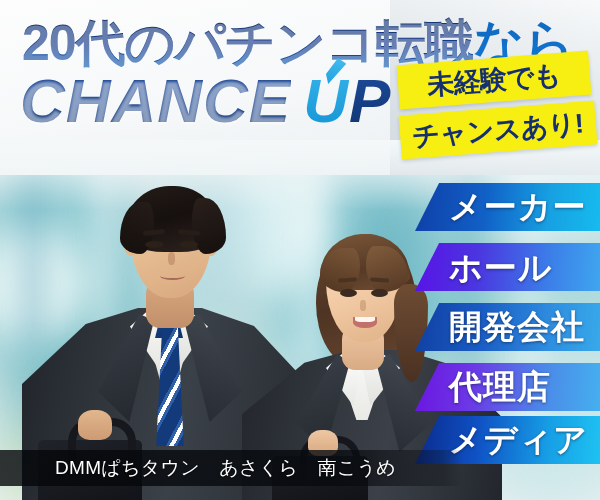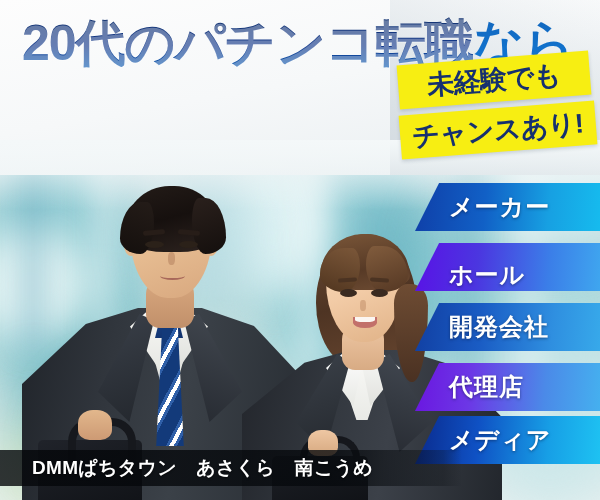--- a/index.html
+++ b/index.html
@@ -306,38 +306,38 @@
   
   .cats{position:absolute;left:0;top:0;width:600px;height:500px;}
   .cat{
     position:absolute;right:0;width:185px;height:48px;
     display:flex;align-items:center;
     clip-path:polygon(13% 0%,100% 0%,100% 100%,0% 100%);
     box-shadow:0 2px 5px rgba(0,0,0,.22);
   }
   .cat span{
     margin-left:34px;
-    color:#ffffff;font-size:24px;font-weight:700;letter-spacing:1px;
+    color:#ffffff;font-size:33px;font-weight:700;letter-spacing:1px;
     text-shadow:0 1px 3px rgba(8,24,60,.55);
     white-space:nowrap;
   }
   .cat-0{top:183px;background:linear-gradient(95deg,#0f3fa8 0%,#1160c6 38%,#17a0e2 72%,#16bbee 100%);}
   .cat-1{top:243px;background:linear-gradient(95deg,#5912e6 0%,#4b36e0 34%,#3b7ee8 72%,#3fa6ef 100%);align-items:flex-end;}
   .cat-2{top:303px;background:linear-gradient(95deg,#113fa2 0%,#1a5cc4 36%,#2f8fe0 74%,#37a9ea 100%);}
   .cat-3{top:363px;background:linear-gradient(95deg,#6a16e0 0%,#6c37e6 30%,#4b8ae8 70%,#45b0ef 100%);}
   .cat-4{top:416px;background:linear-gradient(95deg,#0a2a8c 0%,#0f51c4 34%,#179fe6 72%,#1ec2f2 100%);align-items:center;}
 
   
   .credit{
     position:absolute;left:0;top:450px;width:462px;height:36px;
     background:linear-gradient(90deg,rgba(4,6,9,.80) 0%,rgba(6,9,13,.78) 72%,rgba(10,14,18,.30) 96%,rgba(12,16,20,0) 100%);
     display:flex;align-items:center;
   }
   .credit span{
-    margin-left:32px;color:#ffffff;font-size:19px;font-weight:700;
+    margin-left:55px;color:#ffffff;font-size:19px;font-weight:400;
     letter-spacing:.3px;white-space:pre;
     text-shadow:0 1px 2px rgba(0,0,0,.6);
   }
 </style>
 </head>
 <body>
 
 <div class="banner">
 
   <div class="bg">
@@ -412,20 +412,21 @@
     <div class="w-nose"></div>
     <div class="w-mouth"></div>
     <div class="w-teeth"></div>
     <div class="w-bag"></div>
     <div class="w-bag-h"></div>
     <div class="w-hand"></div>
   </div>
 
   <div class="headline"><span class="hl-dark">20代のパチンコ転職</span><span class="hl-bright">なら</span></div>
 
+  <div class="logo"><span class="chance">CHANCE</span><span class="up-wrap"><span class="up-arrow"></span><span class="up-u">U</span><span class="up-p">P</span></span></div>
 
   <div class="ribbon ribbon-1">
       <span>未経験でも</span>
     </div>
   <div class="ribbon ribbon-2">
       <span>チャンスあり!</span>
     </div>
 
   <div class="cats">
     <div class="cat cat-0">

